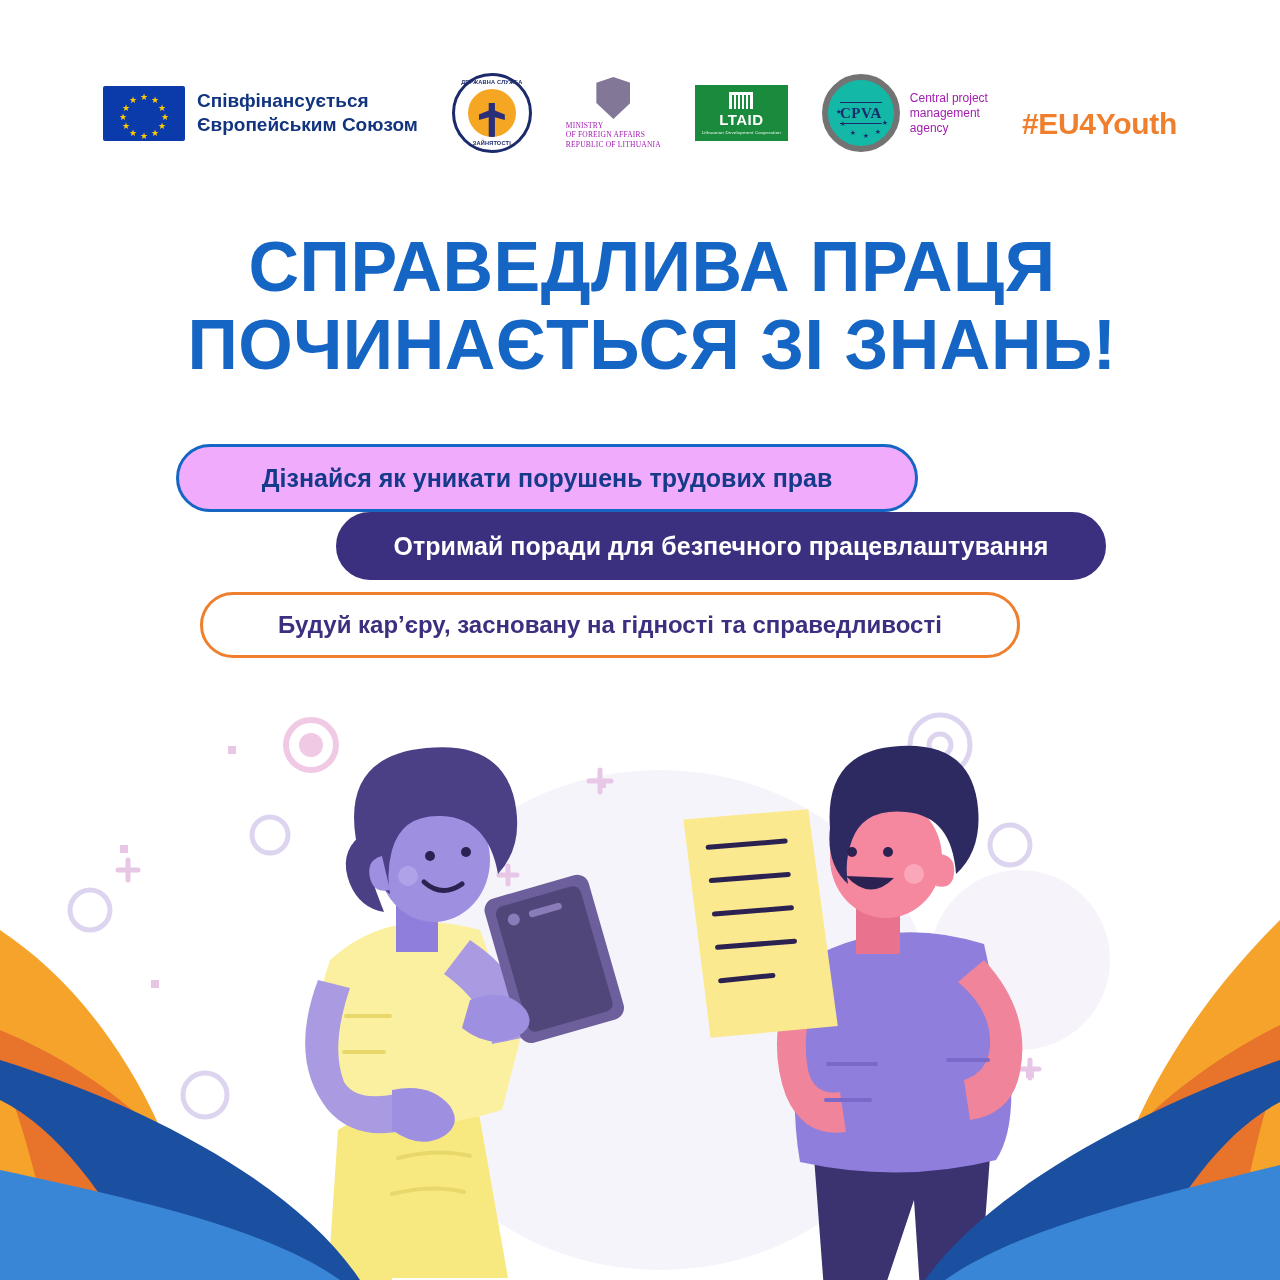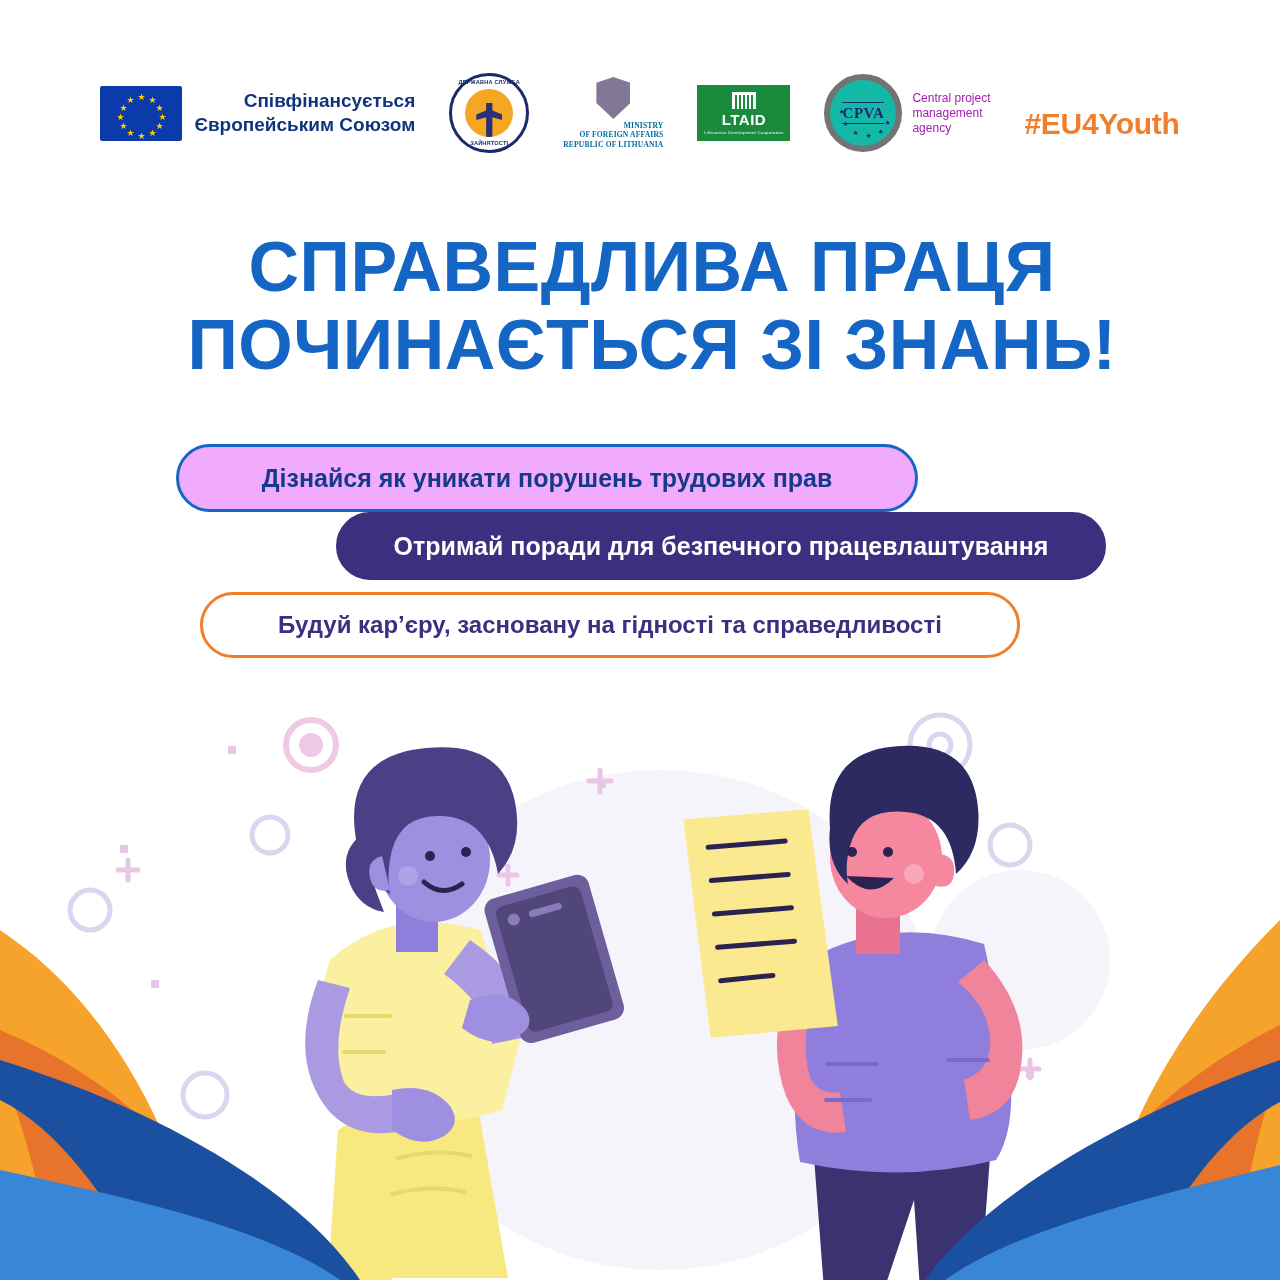--- a/index.html
+++ b/index.html
@@ -48,21 +48,20 @@
     color: #ffcc00;
     font-size: 9px;
     line-height: 9px;
   }
   .eu-text {
     color: #12347f;
     font-size: 19px;
     font-weight: bold;
     line-height: 1.25;
     white-space: pre-line;
-    text-align: right;
   }
   .dsz-logo {
     width: 74px;
     height: 74px;
     border-radius: 50%;
     border: 3px solid #1b2a6b;
     position: relative;
     display: flex;
     align-items: center;
     justify-content: center;
@@ -94,24 +93,23 @@
     font-size: 5.6px;
     font-weight: bold;
     color: #1b2a6b;
     letter-spacing: 0.2px;
   }
   .dsz-caption.bottom {
     top: auto;
     bottom: 4px;
   }
   .mfa-logo {
-    text-align: right;
-    color: #0369a1;
-    flex: none;
-    font-weight: bold;
+    text-align: left;
+    color: #a21caf;
+    flex: none;
   }
   .mfa-crest {
     width: 34px;
     height: 42px;
     margin: 0 auto 2px;
     background: #6d5f86;
     clip-path: polygon(50% 0, 100% 14%, 100% 62%, 50% 100%, 0 62%, 0 14%);
     opacity: .85;
   }
   .mfa-text {

